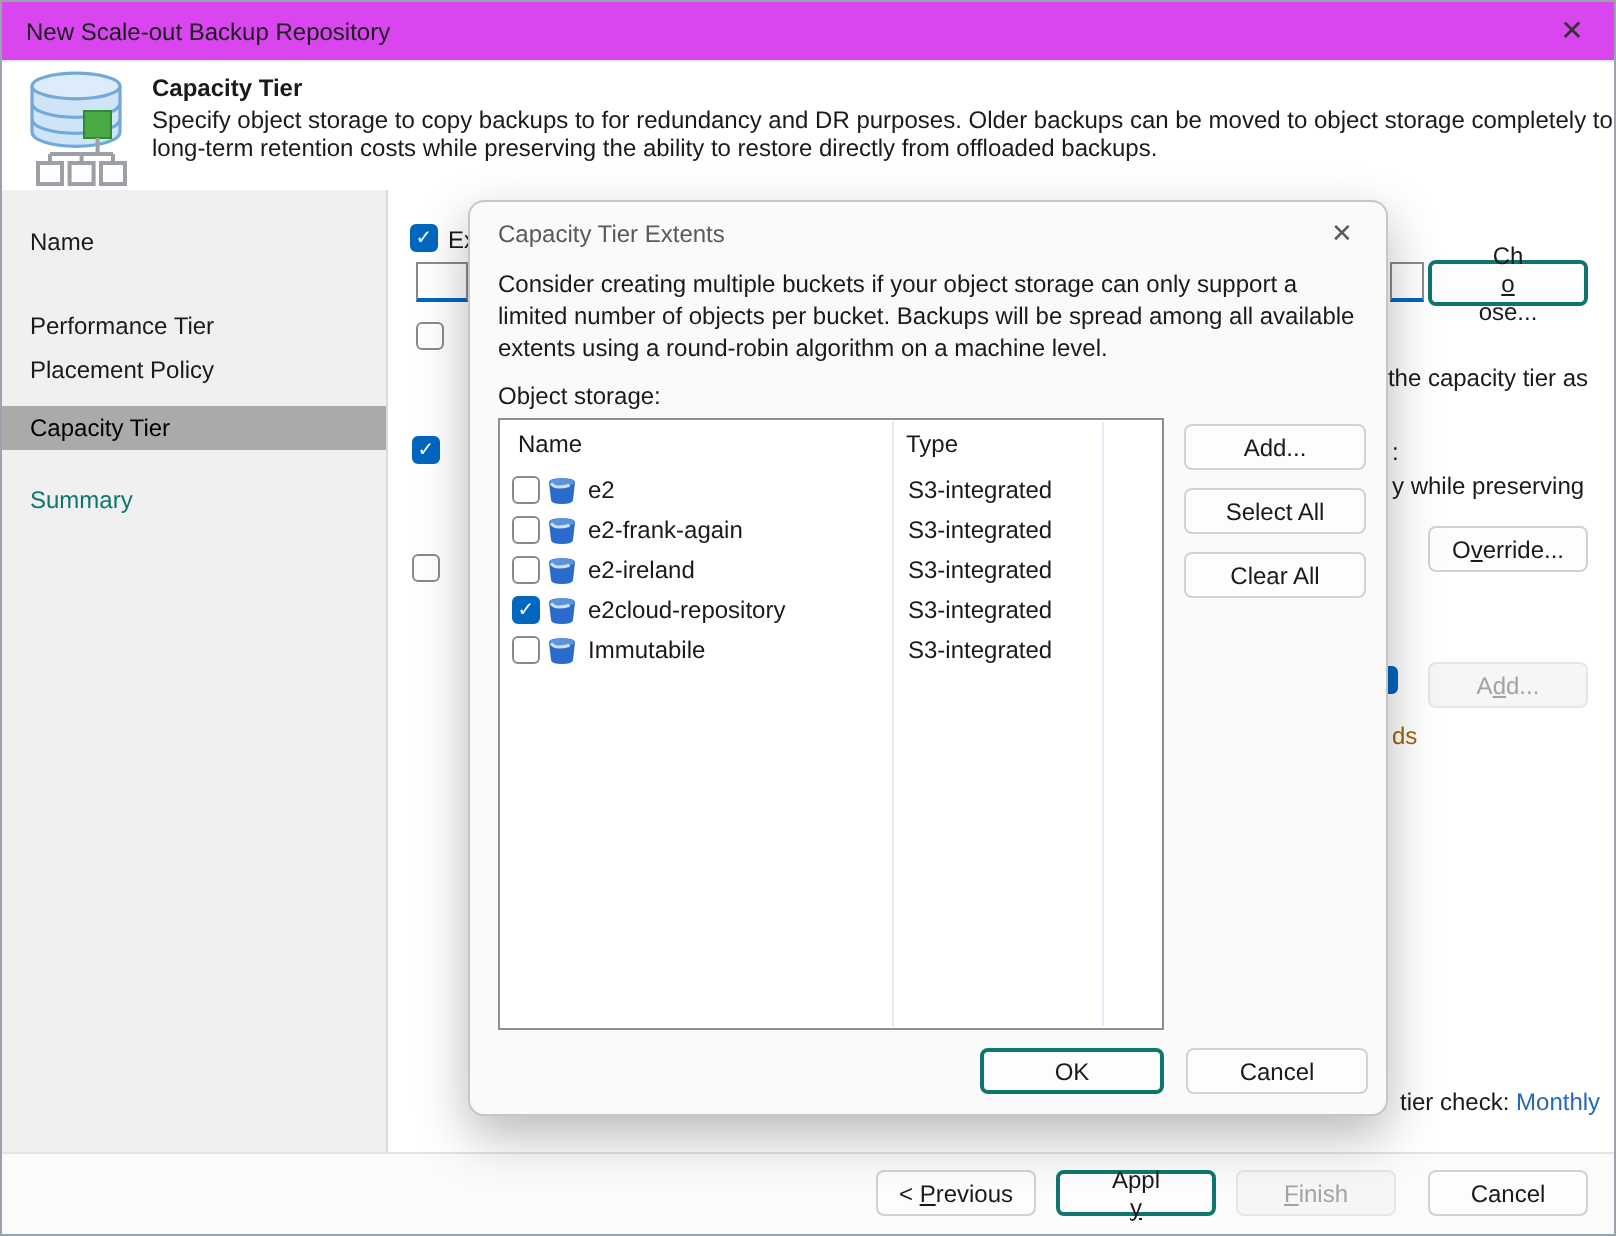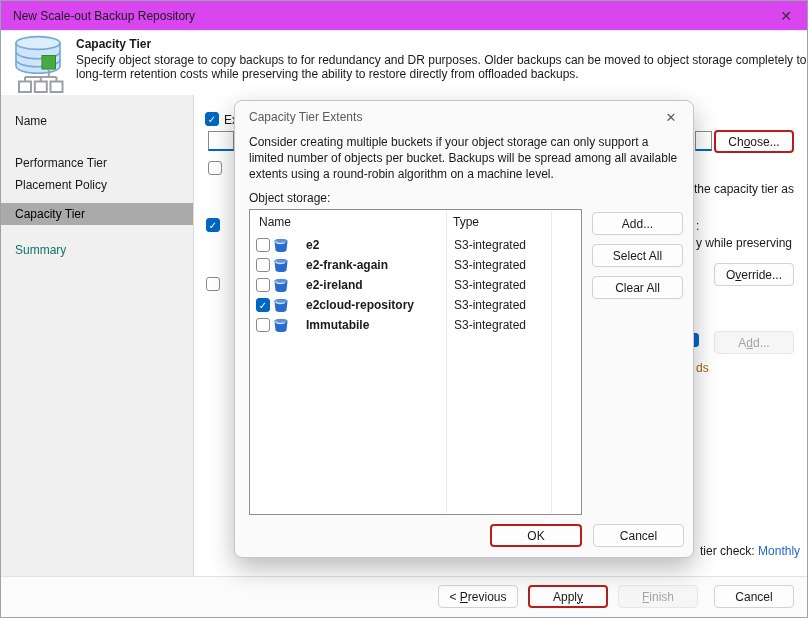--- a/index.html
+++ b/index.html
@@ -18,21 +18,21 @@
   .header .hdesc1{position:absolute;left:75px;top:22px;white-space:nowrap;}
   .header .hdesc2{position:absolute;left:75px;top:36px;white-space:nowrap;}
   
   .sidebar{position:absolute;left:0;top:94px;width:193px;height:483px;background:#f0f0f0;border-right:1px solid #dadada;}
   .step{position:absolute;left:0;width:100%;height:22px;line-height:22px;padding-left:14px;}
   .step.selected{background:#aaaaaa;color:#000;}
   .step.disabled{color:#0f766e;}
   
   .btn{display:flex;align-items:center;justify-content:center;background:#fdfdfd;border:1px solid #d2d2d2;
        border-radius:4px;color:#1a1a1a;white-space:pre;}
-  .btn.primary{border:2px solid #b91c1c;}
+  .btn.primary{border:2px solid #0f766e;flex-direction:column;}
   .btn.disabled{color:#a3a3a3;background:#f6f6f6;border-color:#e6e6e6;}
   .key{text-decoration:underline;}
   
   .cb{width:14px;height:14px;border:1px solid #8a8a8a;border-radius:3px;background:#fff;
       display:flex;align-items:center;justify-content:center;font-size:10px;color:#fff;flex:0 0 auto;}
   .cb.checked{background:#0067c0;border-color:#0067c0;}
   
   .frag{position:absolute;white-space:nowrap;}
   .combo-frag{background:#fff;border:1px solid #8a8a8a;border-bottom:2px solid #0067c0;}
   
@@ -41,21 +41,21 @@
   .modal .mtitle{position:absolute;left:14px;top:9px;color:#5a5a5a;}
   .modal .mclose{position:absolute;right:10px;top:5px;width:24px;height:22px;display:flex;align-items:center;
                  justify-content:center;color:#5a5a5a;font-size:13px;}
   .modal .bodyline{position:absolute;left:14px;white-space:nowrap;}
   .listbox{position:absolute;left:14px;top:108px;width:333px;height:306px;background:#fff;border:1px solid #8f8f8f;}
   .colsep{position:absolute;top:1px;bottom:1px;width:1px;background:#e2ebf6;}
   .lhead{position:absolute;top:5px;color:#1a1a1a;}
   .lrow{position:absolute;left:1px;right:2px;height:20px;display:flex;align-items:center;}
   .lrow .cb{margin-left:5px;}
   .lrow .bucket{margin-left:3px;width:17px;height:16px;display:flex;align-items:center;}
-  .lrow .rname{margin-left:16px;font-weight:bold;}
+  .lrow .rname{margin-left:4px;}
   .lrow .rtype{position:absolute;left:203px;}
   .sidebtn{position:absolute;width:91px;height:23px;}
   
   .footer{position:absolute;left:0;bottom:0;width:100%;height:41px;background:#fbfbfb;border-top:1px solid #e3e3e3;}
   .fbtn{position:absolute;top:8px;width:80px;height:23px;}
   .link{color:#2567c5;}
 </style>
 </head>
 <body>
 

